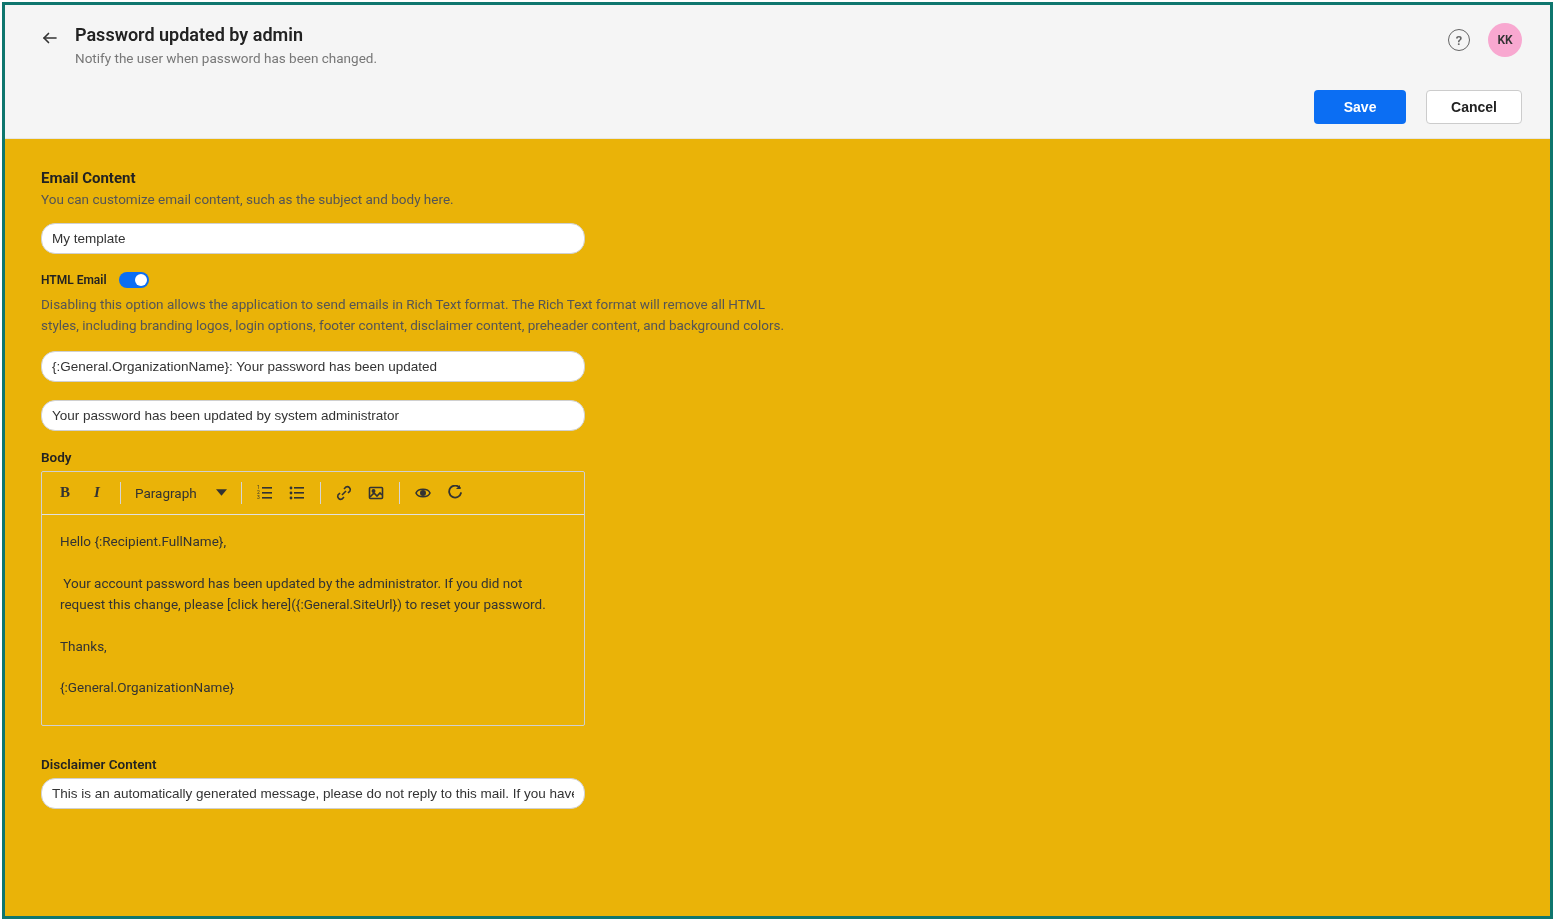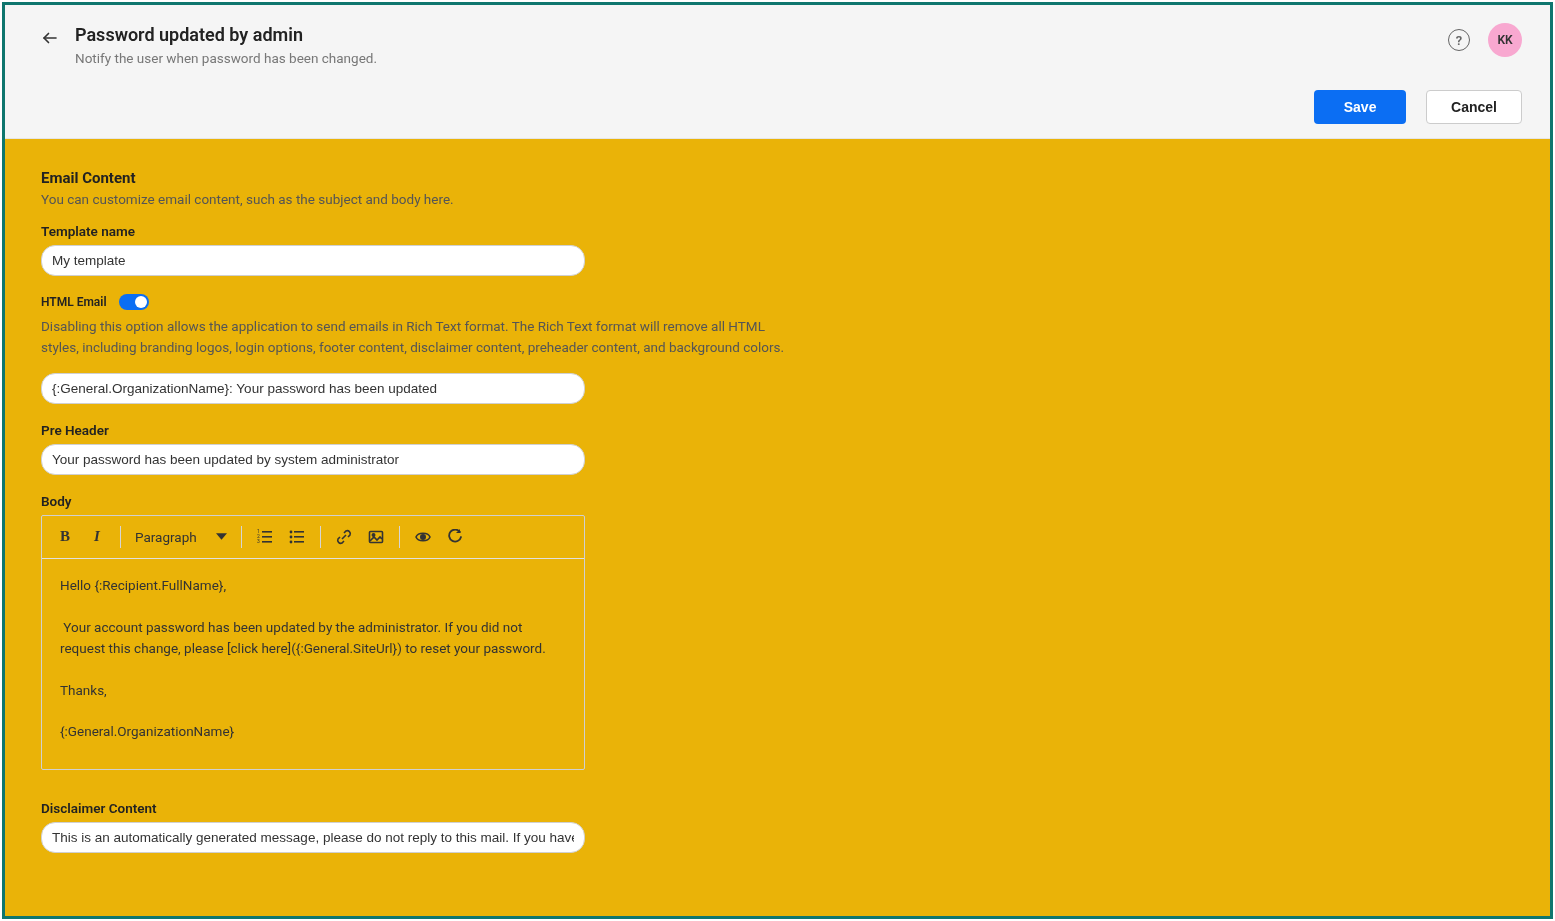--- a/index.html
+++ b/index.html
@@ -260,36 +260,34 @@
       <button class="btn btn-secondary">Cancel</button>
     </div>
   </div>
 
   <div class="content">
 
     <div class="section-title">Email Content</div>
     <div class="section-desc">You can customize email content, such as the subject and body here.</div>
 
     <div class="field-block">
-      <label class="field-label">Template name</label>
       <input type="text" class="text-input" value="My template" style="">
     </div>
 
     <div class="toggle-row">
       <span class="toggle-label">HTML Email</span>
       <div class="toggle"></div>
     </div>
     <div class="toggle-desc">Disabling this option allows the application to send emails in Rich Text format. The Rich Text format will remove all HTML styles, including branding logos, login options, footer content, disclaimer content, preheader content, and background colors.</div>
 
     <div class="field-block">
       <input type="text" class="text-input" value="{:General.OrganizationName}: Your password has been updated" style="">
     </div>
 
     <div class="field-block">
-      <label class="field-label">Pre Header</label>
       <input type="text" class="text-input" value="Your password has been updated by system administrator" style="">
     </div>
 
     <label class="field-label">Body</label>
     <div class="editor">
       <div class="editor-toolbar">
         <div class="tb-btn">
             <span class="bold-ico">B</span>
           </div>
         <div class="tb-btn">

